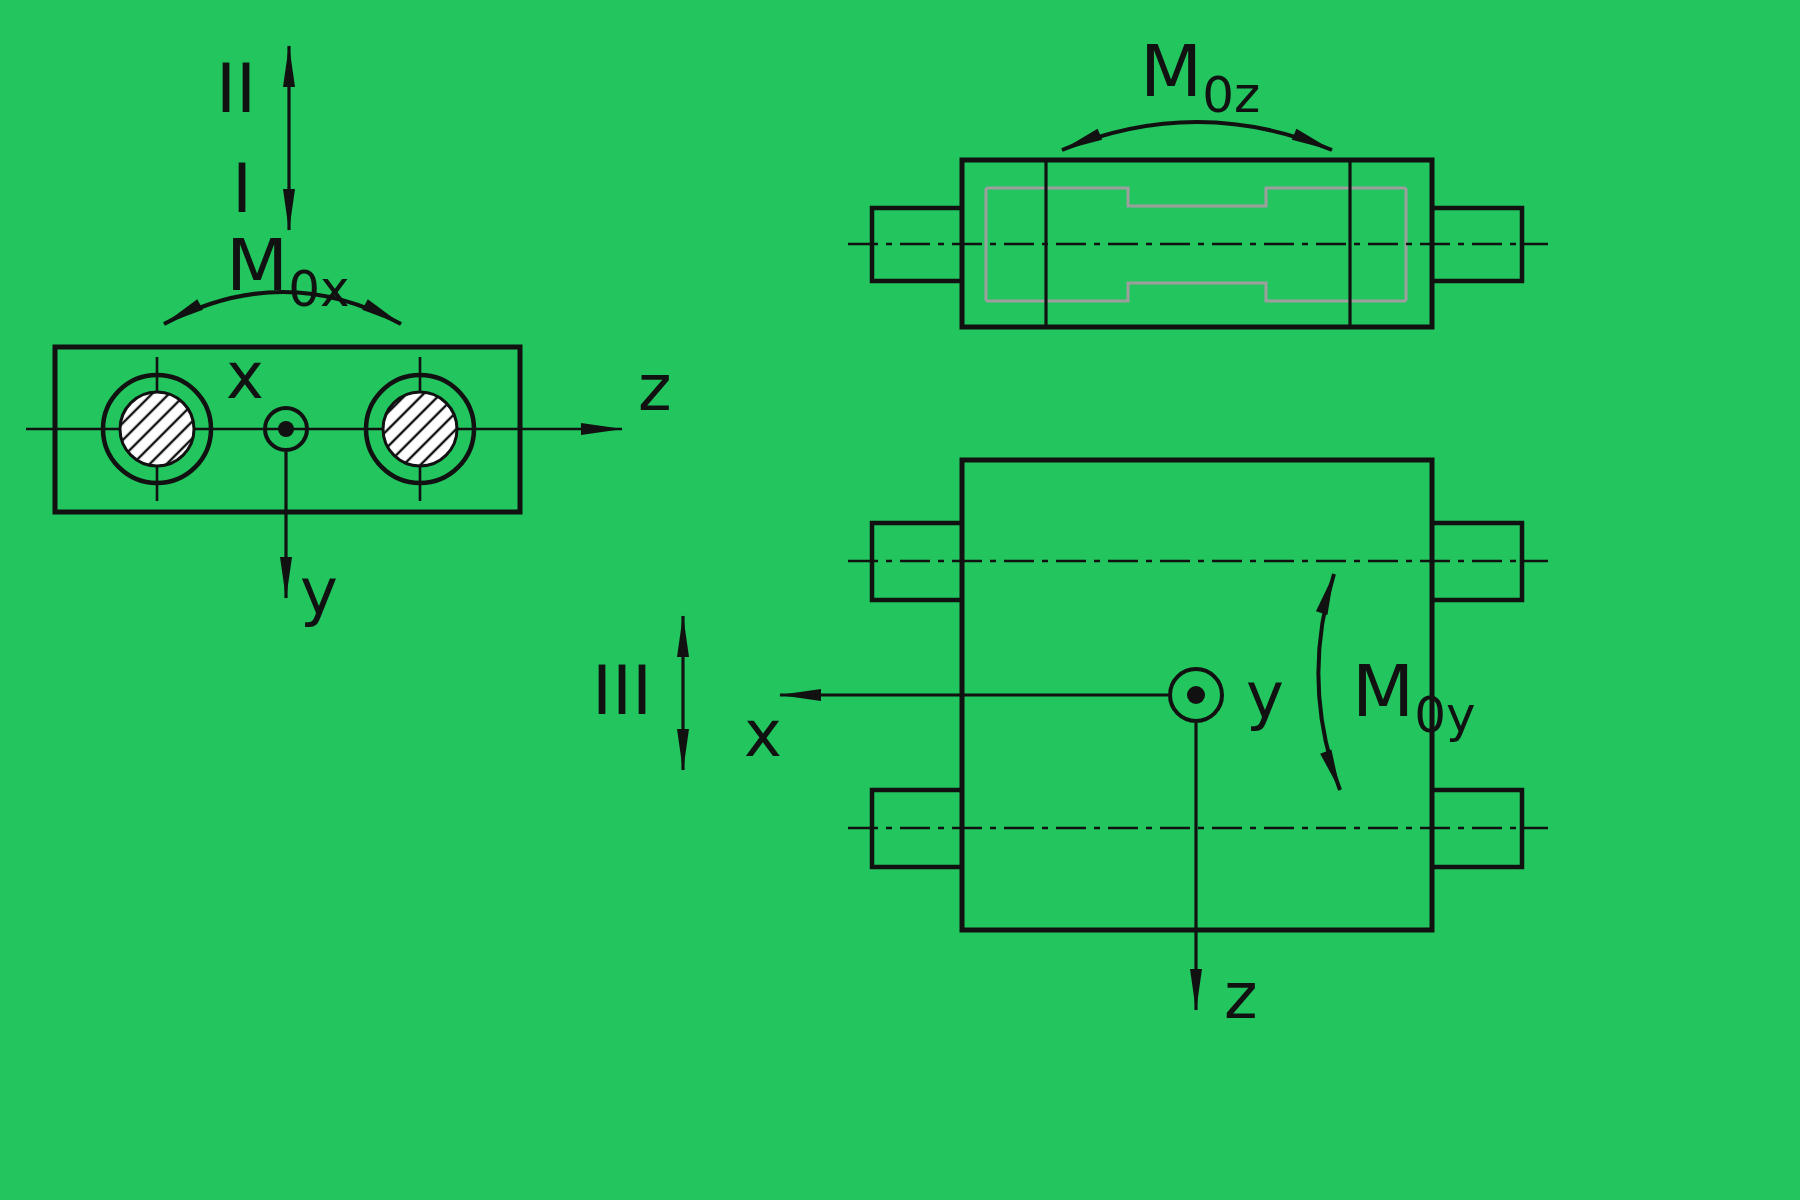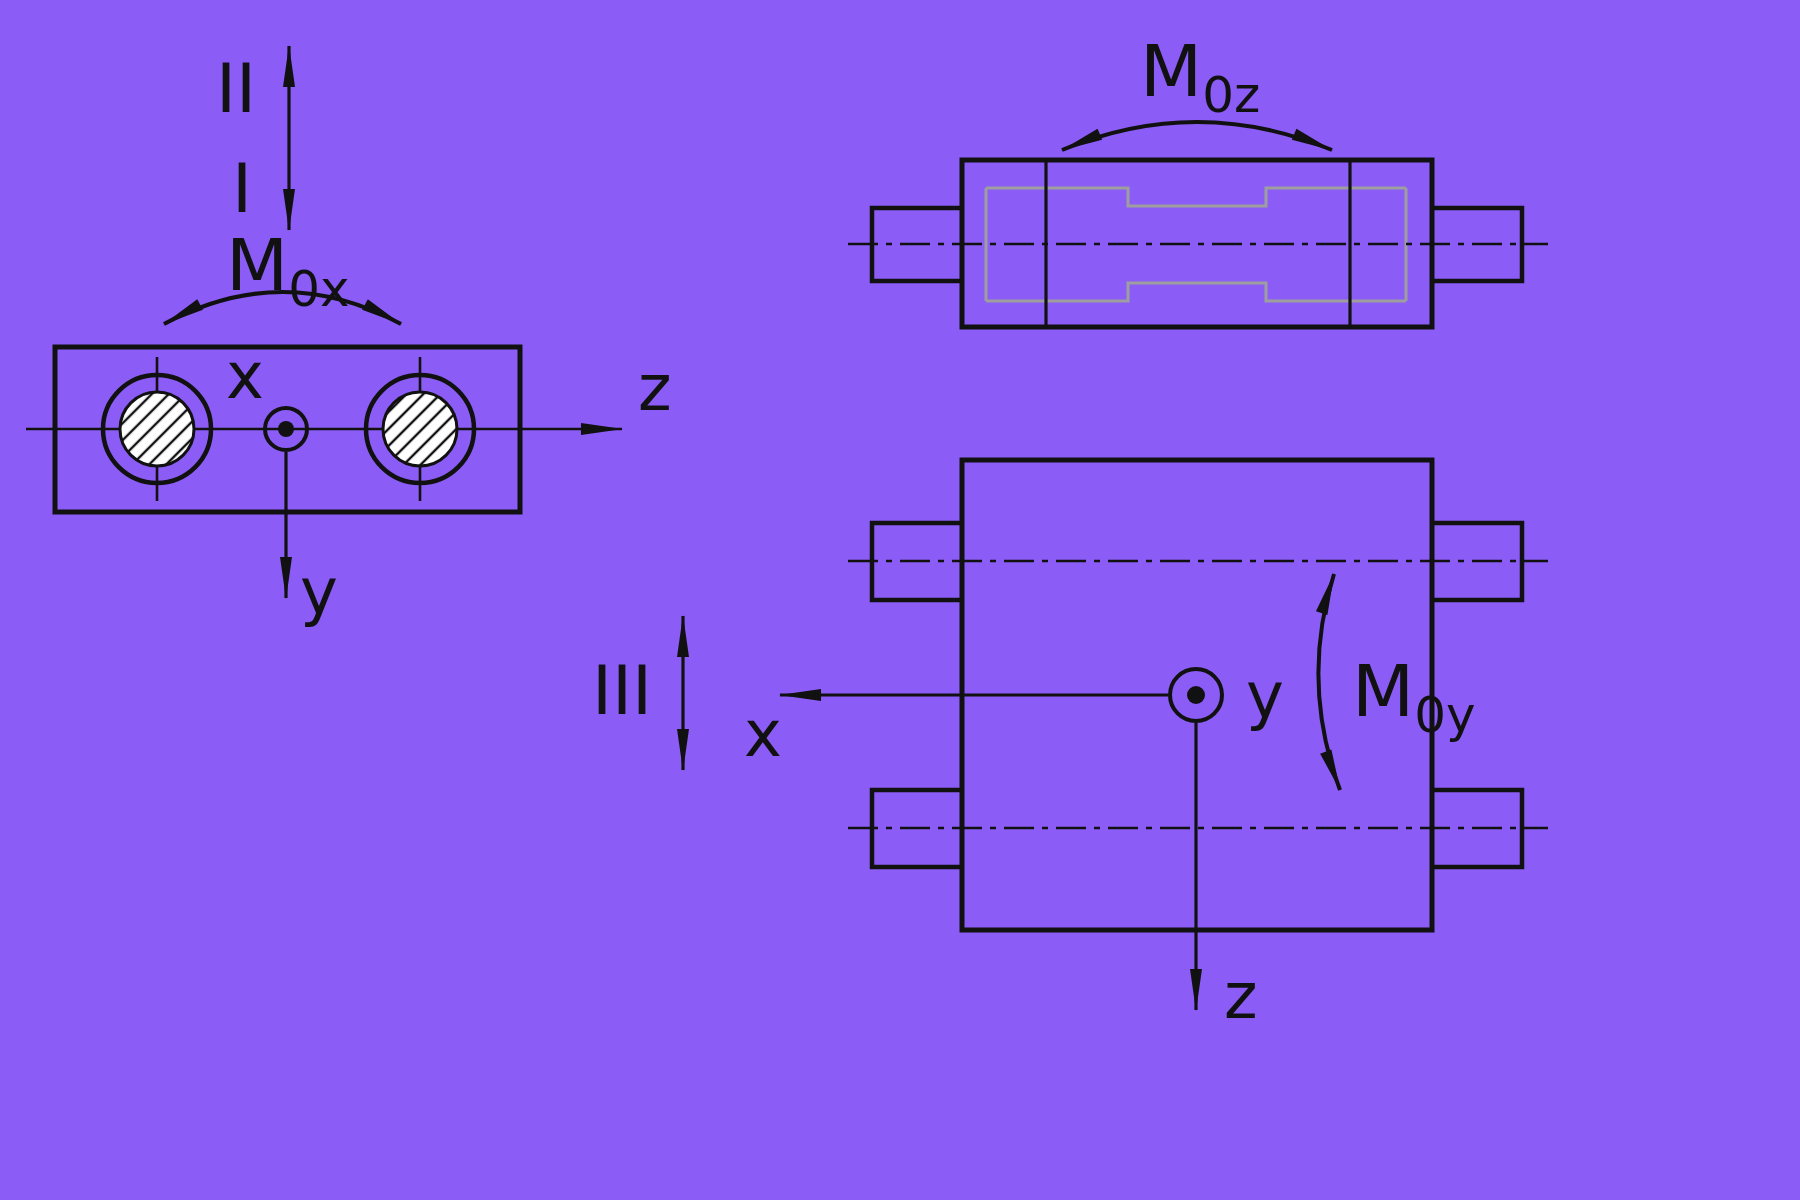--- a/index.html
+++ b/index.html
@@ -1,20 +1,20 @@
 <!DOCTYPE html>
 <html><head>
 <meta charset="utf-8">
 <style>
   html, body { margin: 0; padding: 0; background: #ffffff; }
   .canvas {
     position: relative;
     width: 1800px;
     height: 1200px;
-    background: #8b5cf6;
+    background: #22c55e;
     overflow: hidden;
   }
   svg { display: block; }
   text {
     font-family: "DejaVu Sans", "Liberation Sans", sans-serif;
     fill: #111;
   }
   .lbl      { font-size: 64px; }
   .lbl-num  { font-size: 68px; }
   .lbl-big  { font-size: 72px; }

